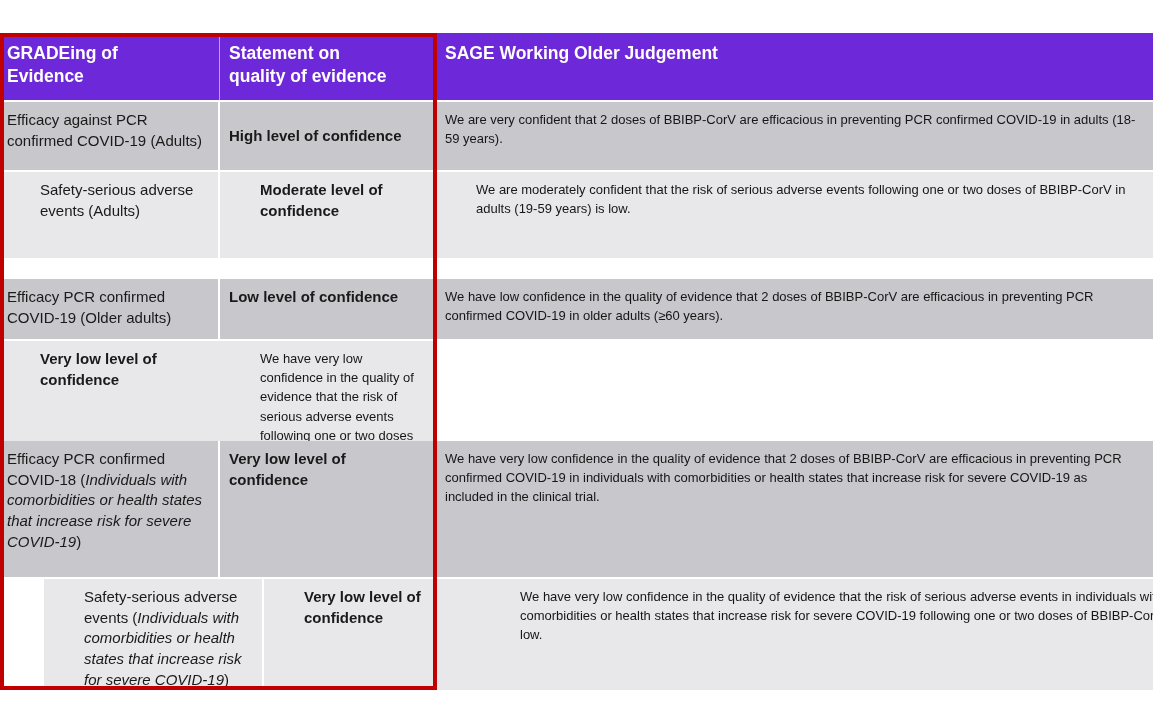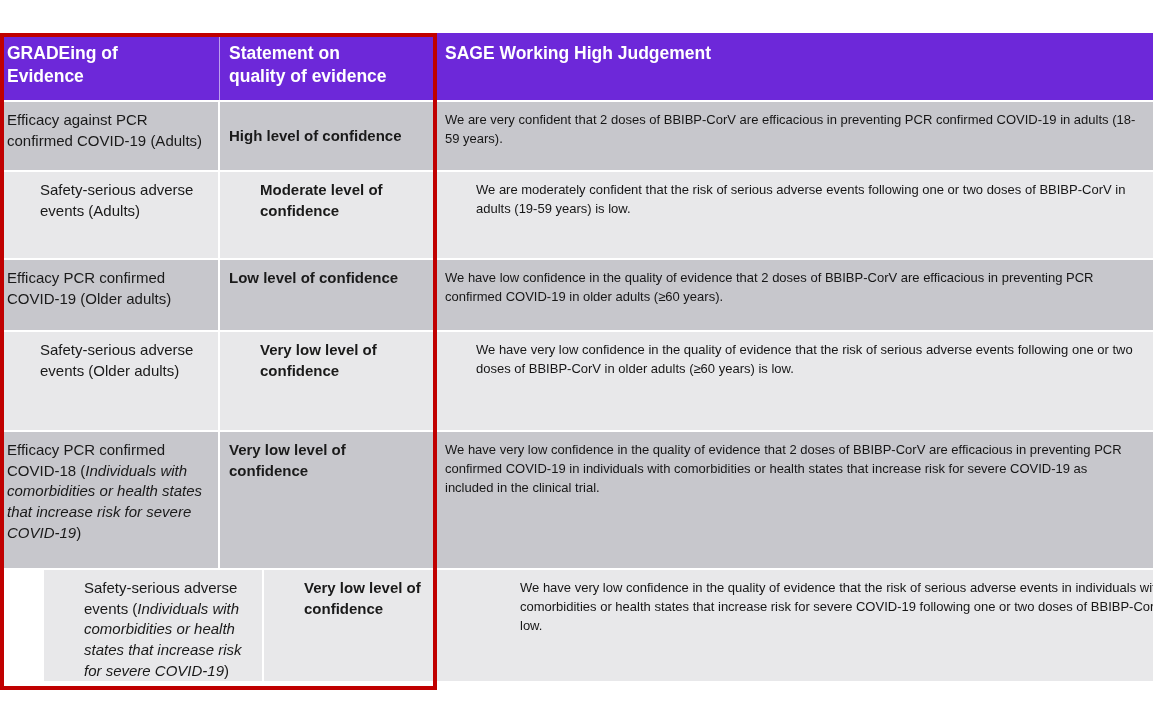--- a/index.html
+++ b/index.html
@@ -28,21 +28,21 @@
   .hcell.c1 .htxt { display: inline-block; max-width: 150px; }
   .hcell.c2 { padding-left: 9px; }
   .hcell.c2 .htxt { display: inline-block; max-width: 172px; }
   .hcell.c3 { padding-left: 9px; }
 
   .row { border-top: 2px solid #ffffff; }
   .row.dark  .cell { background: #c7c7cc; }
   .row.light .cell { background: #e8e8ea; padding-left: 40px; }
   .r1 { height: 70px; }
   .r2 { height: 88px; }
-  .r3 { height: 72px; }
+  .r3 { height: 62px; margin-top: 19px; }
   .r4 { height: 100px; }
   .r5 { height: 138px; }
   .r6 { height: 110px; margin-left: 44px; }
 
   .cell { padding: 8px 10px 0 7px; color: #1a1a1a; }
   .cell.grade {
     font-size: 15px; line-height: 1.38; border-right: 2px solid #ffffff;
     padding-right: 6px;
   }
   .cell.grade .it { font-style: italic; }
@@ -69,21 +69,21 @@
   <div class="tbl">
 
     <div class="hrow">
       <div class="hcell c1">
         <span class="htxt">GRADEing of Evidence</span>
       </div>
       <div class="hcell c2">
         <span class="htxt">Statement on quality of evidence</span>
       </div>
       <div class="hcell c3">
-        <span class="htxt">SAGE Working High Judgement</span>
+        <span class="htxt">SAGE Working Older Judgement</span>
       </div>
     </div>
 
     <div class="row dark r1">
       <div class="cell grade">
         <span>Efficacy against PCR confirmed COVID-19 (Adults)</span><span class="it"></span><span></span>
       </div>
       <div class="cell statement mid">
         <span>High level of confidence</span>
       </div>
@@ -110,23 +110,20 @@
       </div>
       <div class="cell statement">
         <span>Low level of confidence</span>
       </div>
       <div class="cell judgement">
         <span>We have low confidence in the quality of evidence that 2 doses of BBIBP-CorV are efficacious in preventing PCR confirmed COVID-19 in older adults (≥60 years).</span>
       </div>
     </div>
 
     <div class="row light r4">
-      <div class="cell grade">
-        <span>Safety-serious adverse events (Older adults)</span><span class="it"></span><span></span>
-      </div>
       <div class="cell statement">
         <span>Very low level of confidence</span>
       </div>
       <div class="cell judgement">
         <span>We have very low confidence in the quality of evidence that the risk of serious adverse events following one or two doses of BBIBP-CorV in older adults (≥60 years) is low.</span>
       </div>
     </div>
 
     <div class="row dark r5">
       <div class="cell grade">

